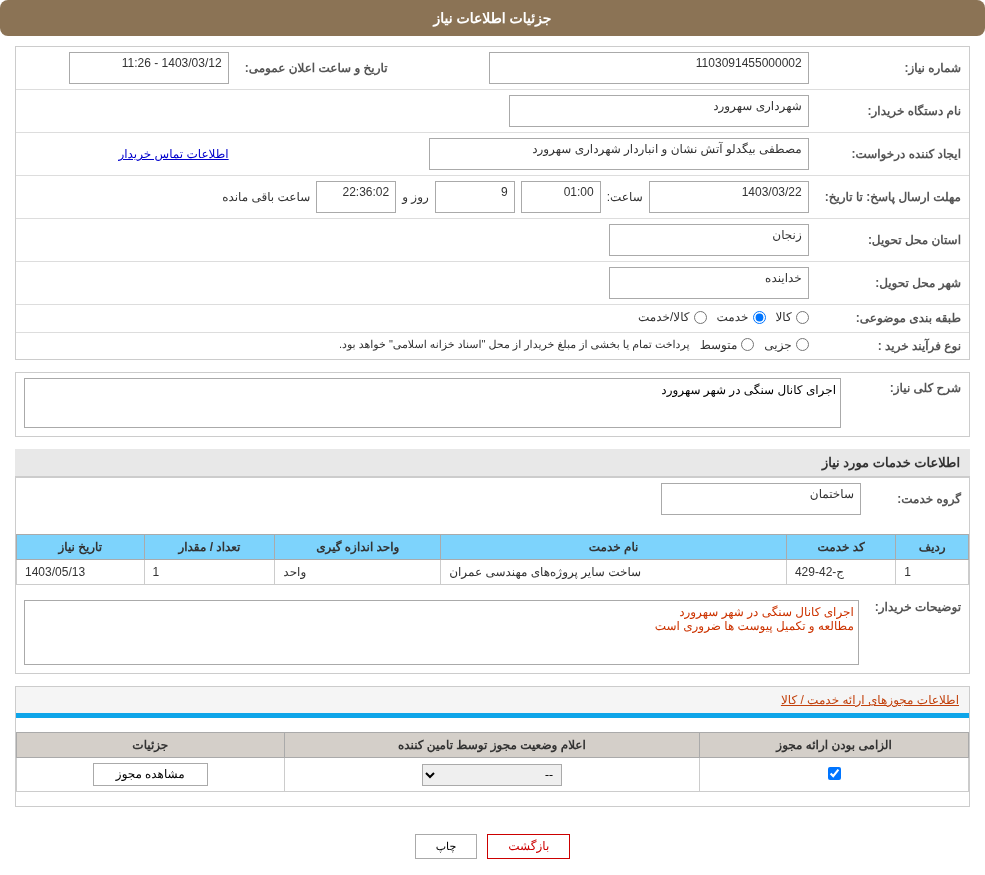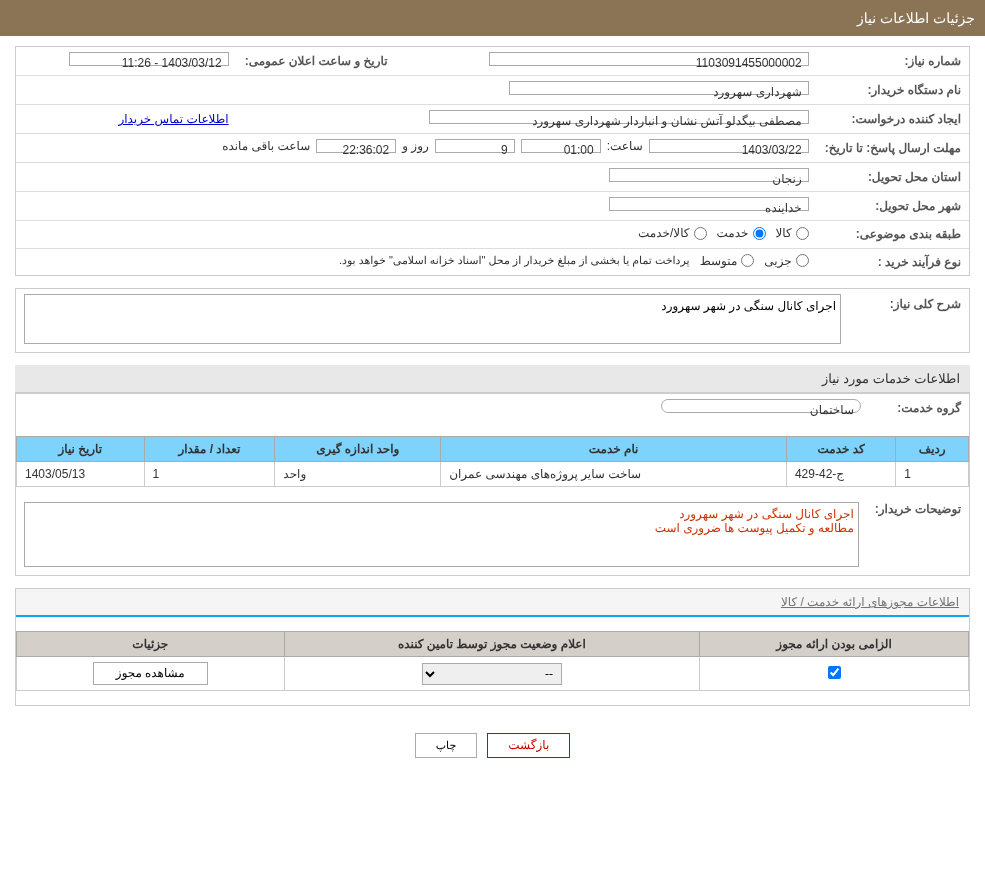--- a/index.html
+++ b/index.html
@@ -12,23 +12,25 @@
     }
     .page-wrapper {
       width: 985px;
       min-height: 875px;
       background: #fff;
       margin: 0 auto;
     }
     .header-bar {
       background: #8B7355;
       color: #fff;
+      text-align: center;
       padding: 10px;
       font-size: 14px;
-      font-weight: normal;
+      font-weight: bold;
+      border-radius: 8px;
     }
     .content-area {
       padding: 10px 15px;
     }
     .section-block {
       border: 1px solid #ccc;
       margin-bottom: 12px;
       background: #fff;
     }
     .form-table {
@@ -45,21 +47,21 @@
       white-space: nowrap;
       text-align: right;
       width: 130px;
     }
     .input-box {
       border: 1px solid #aaa;
       padding: 3px 6px;
       background: #fff;
       display: inline-block;
       min-width: 180px;
-      height: 14px;
+      height: 32px;
     }
     .input-wide {
       min-width: 320px;
     }
     .input-medium {
       min-width: 160px;
     }
     .input-small {
       min-width: 80px;
     }
@@ -74,21 +76,21 @@
       align-items: center;
     }
     .radio-item {
       display: inline-flex;
       align-items: center;
       gap: 4px;
     }
     .section-title {
       background: #e8e8e8;
       padding: 6px 10px;
-      font-weight: normal;
+      font-weight: bold;
       font-size: 13px;
       border-bottom: 1px solid #ccc;
       text-align: right;
     }
     .row-divider {
       border-top: 1px solid #ddd;
     }
     .datetime-row {
       display: inline-flex;
       align-items: center;
@@ -123,25 +125,25 @@
       direction: rtl;
     }
     .notes-text {
       color: #cc3300;
       font-size: 12px;
     }
     .section-link-title {
       background: #f5f5f5;
       padding: 6px 10px;
       font-size: 12px;
-      color: #737373;
+      color: #c2410c;
       text-decoration: underline;
       cursor: pointer;
       text-align: right;
-      border-bottom: 2px solid #0ea5e9;
+      border-bottom: 5px solid #0ea5e9;
     }
     .permit-table {
       width: 100%;
       border-collapse: collapse;
       font-size: 12px;
     }
     .permit-table th {
       background: #d4cfc9;
       border: 1px solid #aaa;
       padding: 5px 8px;
@@ -324,21 +326,21 @@
     </div>
 
     <div class="section-title">اطلاعات خدمات مورد نیاز</div>
 
     <div class="section-block">
       <table class="form-table">
         <tbody>
             <tr>
           <td class="label-cell" style="width:100px;">گروه خدمت:</td>
           <td>
-            <div class="input-box" style="min-width:200px;border-radius:10px;">ساختمان</div>
+            <div class="input-box" style="min-width:200px;">ساختمان</div>
           </td>
         </tr>
       </tbody>
         </table>
       <br>
       <table class="data-table">
         <thead>
           <tr>
             <th>ردیف</th>
             <th>کد خدمت</th>

